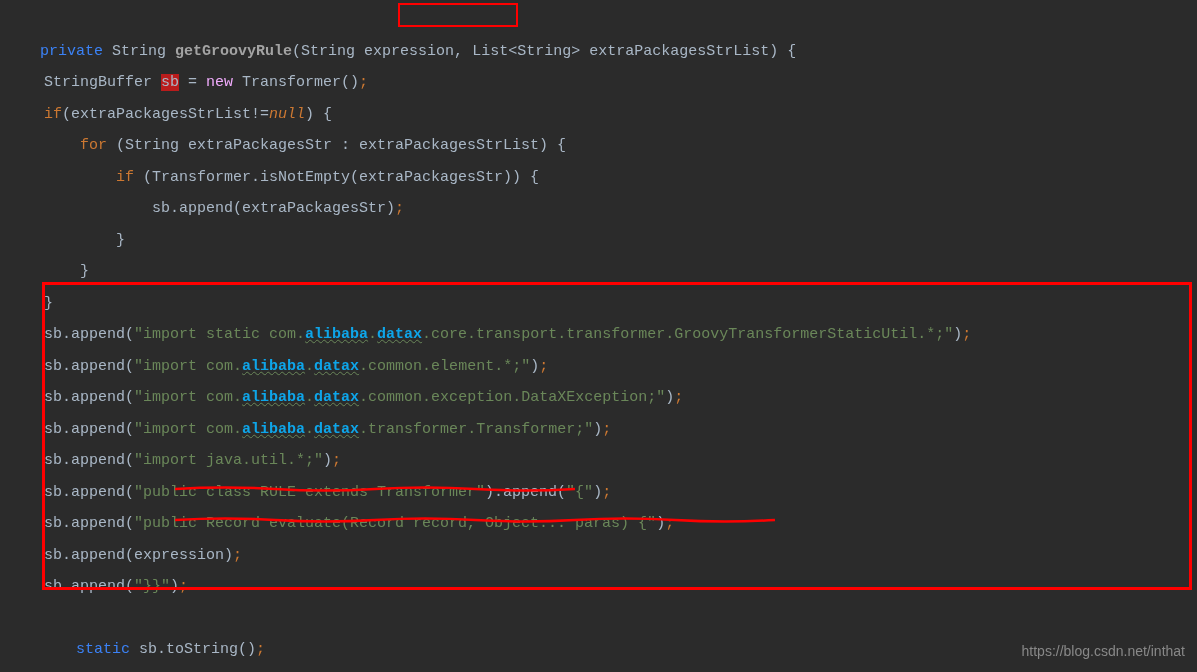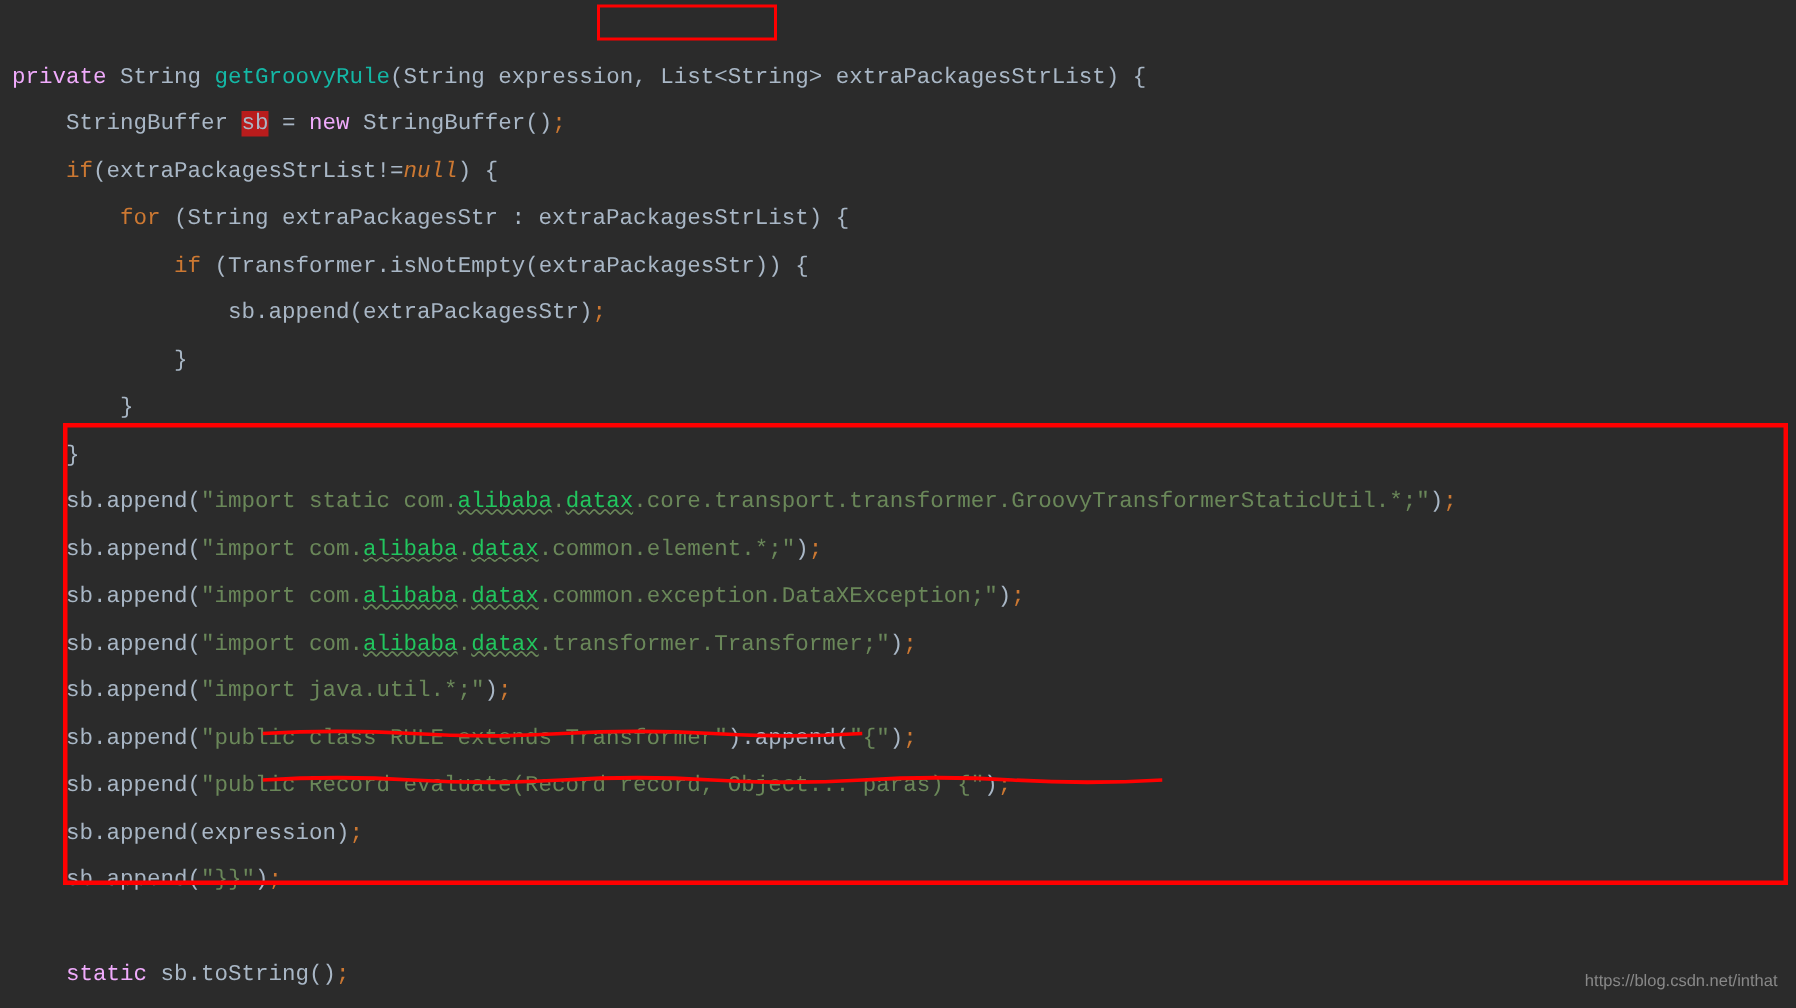--- a/index.html
+++ b/index.html
@@ -16,30 +16,31 @@
       padding: 4px 8px;
       position: relative;
       width: 1197px;
       height: 672px;
       overflow: hidden;
     }
     .code-container {
       white-space: pre;
       position: relative;
     }
-    .kw-private, .kw-return { color: #f0abfc; }
+    .kw-private, .kw-return { color: #3b82f6; margin-left: 32px; }
     .kw-new { color: #f0abfc; }
     .kw-for, .kw-if { color: #cc7832; }
     .kw-null { color: #cc7832; font-style: italic; }
-    .method-def { color: #14b8a6; }
+    .method-def { color: #a3a3a3; font-weight: bold; }
     .str { color: #6a8759; }
     .str-wavy {
-      color: #22c55e;
+      color: #0ea5e9;
       text-decoration: underline wavy #6a8759;
       text-decoration-thickness: 1px;
+      font-weight: bold;
     }
     .italic { }
     .highlight-var {
       background: #b91c1c;
       color: #a9b7c6;
     }
     .semi { color: #cc7832; }
     
     .red-box-1 {
       position: absolute;
@@ -65,30 +66,30 @@
     }
     .red-underline svg {
       width: 100%;
       height: 100%;
     }
     .watermark {
       position: absolute;
       bottom: 6px;
       right: 12px;
       color: #888;
-      font-size: 11px;
+      font-size: 14px;
       font-family: Arial, sans-serif;
     }
   </style>
 </head>
 <body>
 
 <div class="code-container">
 <span><span class="kw-private">private</span><span> String </span><span class="method-def">getGroovyRule</span><span>(</span><span>String </span><span>expression</span><span>, </span><span>List&lt;String&gt; extraPackagesStrList</span><span>) {</span></span>
-<span><span>    StringBuffer </span><span class="highlight-var">sb</span><span> = </span><span class="kw-new">new</span><span> StringBuffer()</span><span class="semi">;</span></span>
+<span><span>    StringBuffer </span><span class="highlight-var">sb</span><span> = </span><span class="kw-new">new</span><span> Transformer()</span><span class="semi">;</span></span>
 <span><span>    </span><span class="kw-if">if</span><span>(extraPackagesStrList!=</span><span class="kw-null">null</span><span>) {</span></span>
 <span><span>        </span><span class="kw-for">for</span><span> (String extraPackagesStr : extraPackagesStrList) {</span></span>
 <span><span>            </span><span class="kw-if">if</span><span> (Transformer.</span><span class="italic">isNotEmpty</span><span>(extraPackagesStr)) {</span></span>
 <span><span>                sb.append(extraPackagesStr)</span><span class="semi">;</span></span>
 <span>            }</span>
 <span>        }</span>
 <span>    }</span>
 <span><span>    sb.append(</span><span class="str">"import static com.</span><span class="str-wavy">alibaba</span><span class="str">.</span><span class="str-wavy">datax</span><span class="str">.core.transport.transformer.GroovyTransformerStaticUtil.*;"</span><span>)</span><span class="semi">;</span></span>
 <span><span>    sb.append(</span><span class="str">"import com.</span><span class="str-wavy">alibaba</span><span class="str">.</span><span class="str-wavy">datax</span><span class="str">.common.element.*;"</span><span>)</span><span class="semi">;</span></span>
 <span><span>    sb.append(</span><span class="str">"import com.</span><span class="str-wavy">alibaba</span><span class="str">.</span><span class="str-wavy">datax</span><span class="str">.common.exception.DataXException;"</span><span>)</span><span class="semi">;</span></span>

